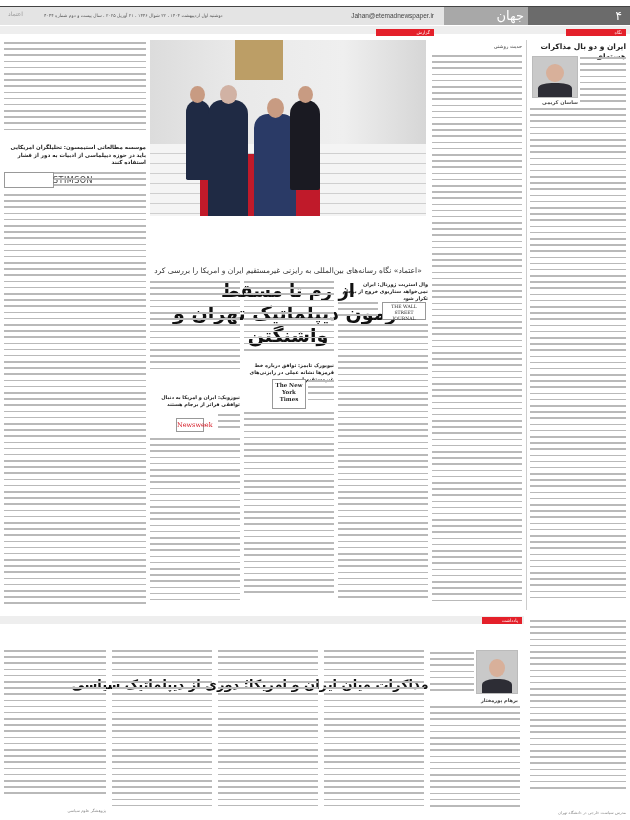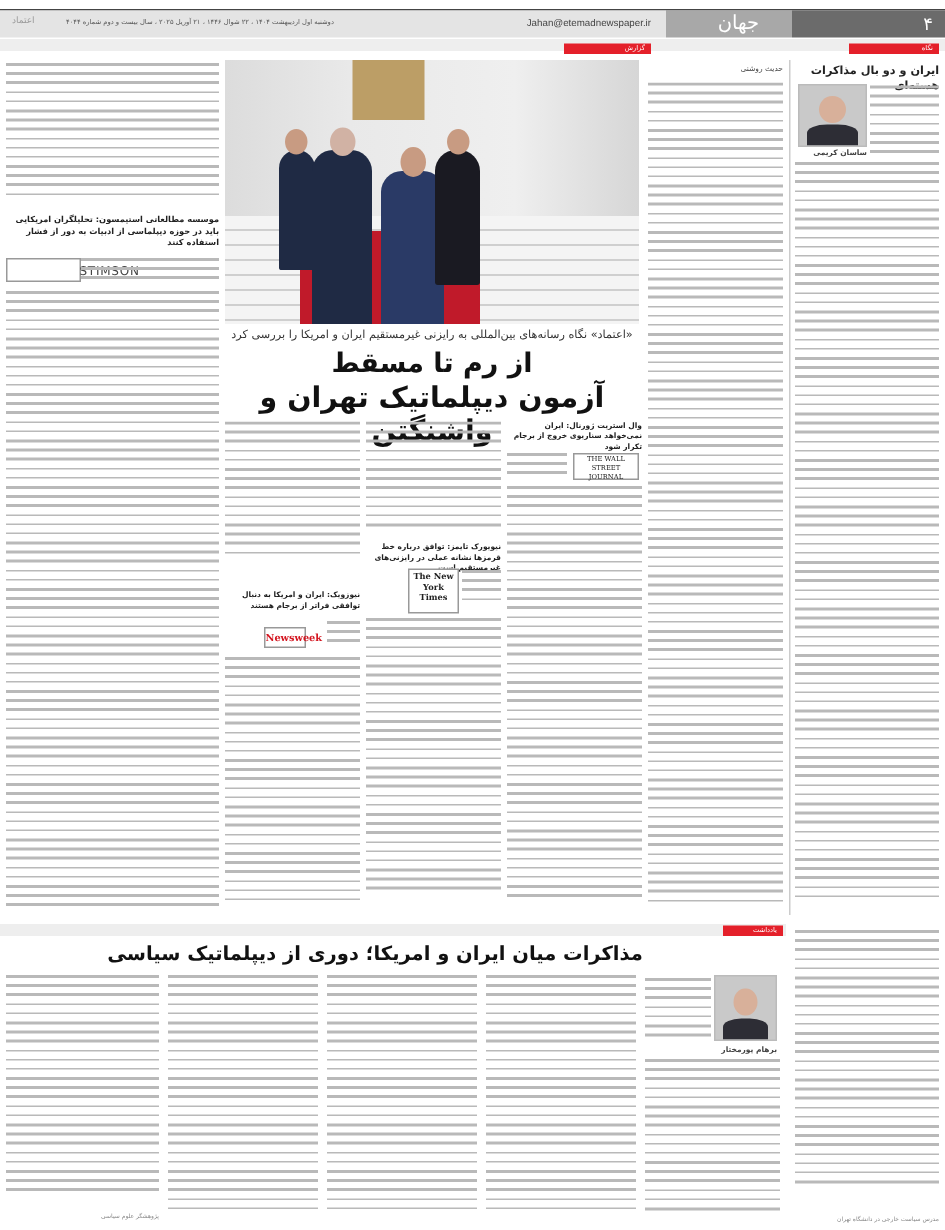--- a/index.html
+++ b/index.html
@@ -1,21 +1,21 @@
 <!DOCTYPE html>
 <html><head>
 <meta charset="utf-8">
 <style>
   * { box-sizing: border-box; margin: 0; padding: 0; }
   html, body { width: 630px; height: 820px; background: #ffffff; overflow: hidden; }
   body { font-family: "DejaVu Sans", sans-serif; color: #333; position: relative; }
 
   .masthead { position: absolute; top: 6px; left: 0; width: 630px; height: 18px; border-top: 1px solid #444; }
   .mh-page { position: absolute; right: 0; top: 0; width: 102px; height: 18px; background: #6b6b6b; color: #fff; font-size: 12px; text-align: right; padding-right: 8px; line-height: 18px; }
-  .mh-section { position: absolute; right: 102px; top: 0; width: 84px; height: 18px; background: #a8a8a8; color: #fff; font-size: 13px; text-align: right; padding-right: 22px; line-height: 18px; }
+  .mh-section { position: absolute; right: 102px; top: 0; width: 84px; height: 18px; background: #a8a8a8; color: #fff; font-size: 13px; text-align: right; padding-right: 4px; line-height: 18px; }
   .mh-strip { position: absolute; left: 0; top: 0; right: 186px; height: 18px; background: #e4e4e4; }
   .mh-email { position: absolute; right: 196px; top: 0; font-size: 6.5px; line-height: 18px; color: #444; font-family: "Liberation Sans", sans-serif; }
   .mh-date { position: absolute; left: 44px; top: 0; font-size: 4.5px; line-height: 18px; color: #555; direction: rtl; }
   .mh-logo { position: absolute; left: 8px; top: 3px; font-size: 6px; color: #999; }
 
   .sub-strip { position: absolute; top: 26px; left: 0; width: 630px; height: 8px; background: #eeeeee; }
   .red-tag { position: absolute; height: 7px; background: #e4202a; color: #fff; font-size: 4.5px; line-height: 7px; text-align: right; padding-right: 4px; direction: rtl; }
 
   .col { position: absolute; direction: rtl; text-align: justify; }
   .lines { display: block; }
@@ -30,21 +30,21 @@
   .photo-main .chandelier { position: absolute; left: 85px; top: 0; width: 48px; height: 40px; background: #b08b45; opacity: .8; }
   .person { position: absolute; background: #1f2a44; border-radius: 14px 14px 2px 2px; }
   .head { position: absolute; width: 15px; height: 17px; border-radius: 50%; background: #c89b82; }
 
   .author-photo { position: absolute; background: #c9c9c9; overflow: hidden; border: 1px solid #bbb; }
   .author-photo .face { position: absolute; left: 30%; top: 18%; width: 40%; height: 45%; border-radius: 50%; background: #d8b09a; }
   .author-photo .body { position: absolute; left: 12%; bottom: 0; width: 76%; height: 34%; border-radius: 40% 40% 0 0; background: #2d2d35; }
 
   .logo-box { position: absolute; border: 1px solid #999; background: #fff; text-align: center; font-family: "DejaVu Serif", serif; color: #222; }
 
-  .big-head { position: absolute; direction: rtl; text-align: center; font-weight: bold; color: #111; }
+  .big-head { position: absolute; direction: rtl; text-align: center; font-weight: bold; color: #111; margin-top: 48px; }
   .rule { position: absolute; background: #ccc; }
 </style>
 </head>
 <body>
 
 <div class="masthead">
   <div class="mh-strip"></div>
   <span class="mh-logo">اعتماد</span>
   <span class="mh-date">دوشنبه اول اردیبهشت ۱۴۰۴ ، ۲۲ شوال ۱۴۴۶ ، ۲۱ آوریل ۲۰۲۵ ، سال بیست و دوم شماره ۴۰۴۴</span>
   <span class="mh-email">Jahan@etemadnewspaper.ir</span>
@@ -396,21 +396,21 @@
     <div class="line"></div>
     <div class="line"></div>
     <div class="line"></div>
     <div class="line"></div>
     <div class="line"></div>
     <div class="line"></div>
 </div>
 <div class="col" style="left:150px;top:394px;width:90px;">
   <div class="h-small" style="font-size:5px;line-height:7px;">نیوزویک: ایران و امریکا به دنبال توافقی فراتر از برجام هستند</div>
 </div>
-<div class="logo-box" style="left:176px;top:418px;width:28px;height:14px;font-size:6.5px;line-height:13px;color:#d4141f;font-weight:bold;">Newsweek</div>
+<div class="logo-box" style="left:176px;top:418px;width:28px;height:14px;font-size:6.5px;line-height:13px;color:#d4141f;font-weight:normal;">Newsweek</div>
 <div class="col lines" style="left:218px;top:414px;width:22px;height:22px;overflow:hidden;">
   <div class="line"></div>
     <div class="line"></div>
     <div class="line"></div>
 </div>
 <div class="col lines" style="left:150px;top:438px;width:90px;height:176px;overflow:hidden;">
   <div class="line"></div>
     <div class="line"></div>
     <div class="line"></div>
     <div class="line"></div>

